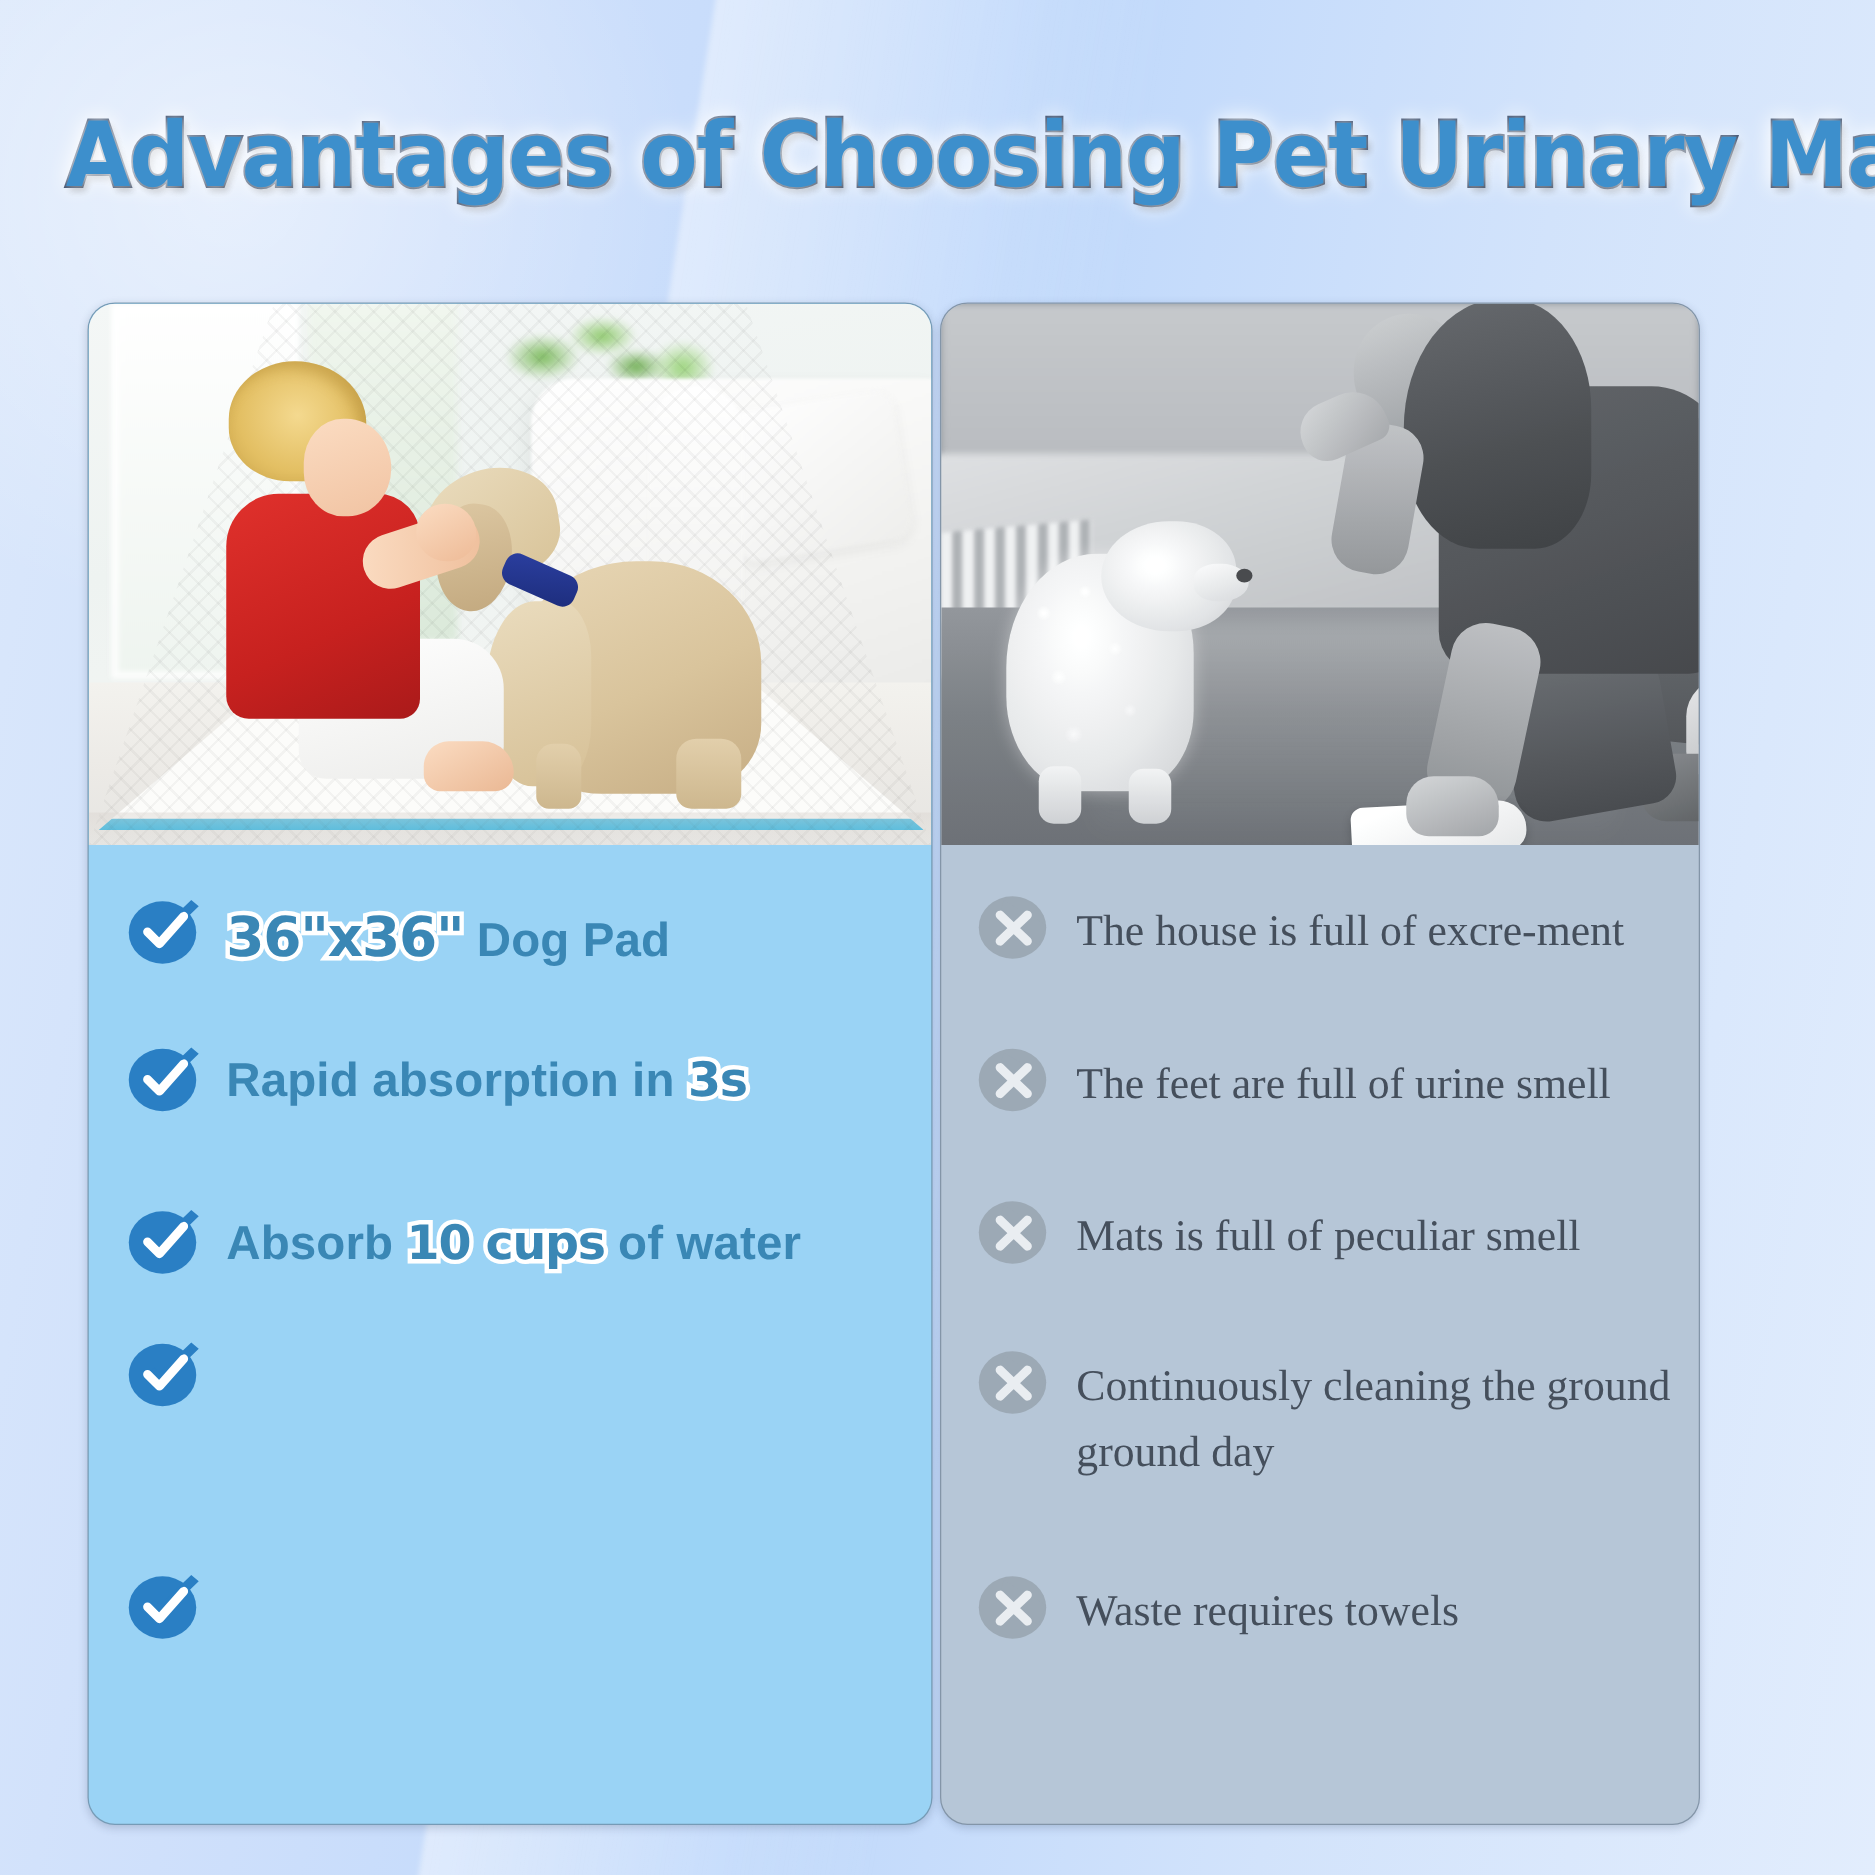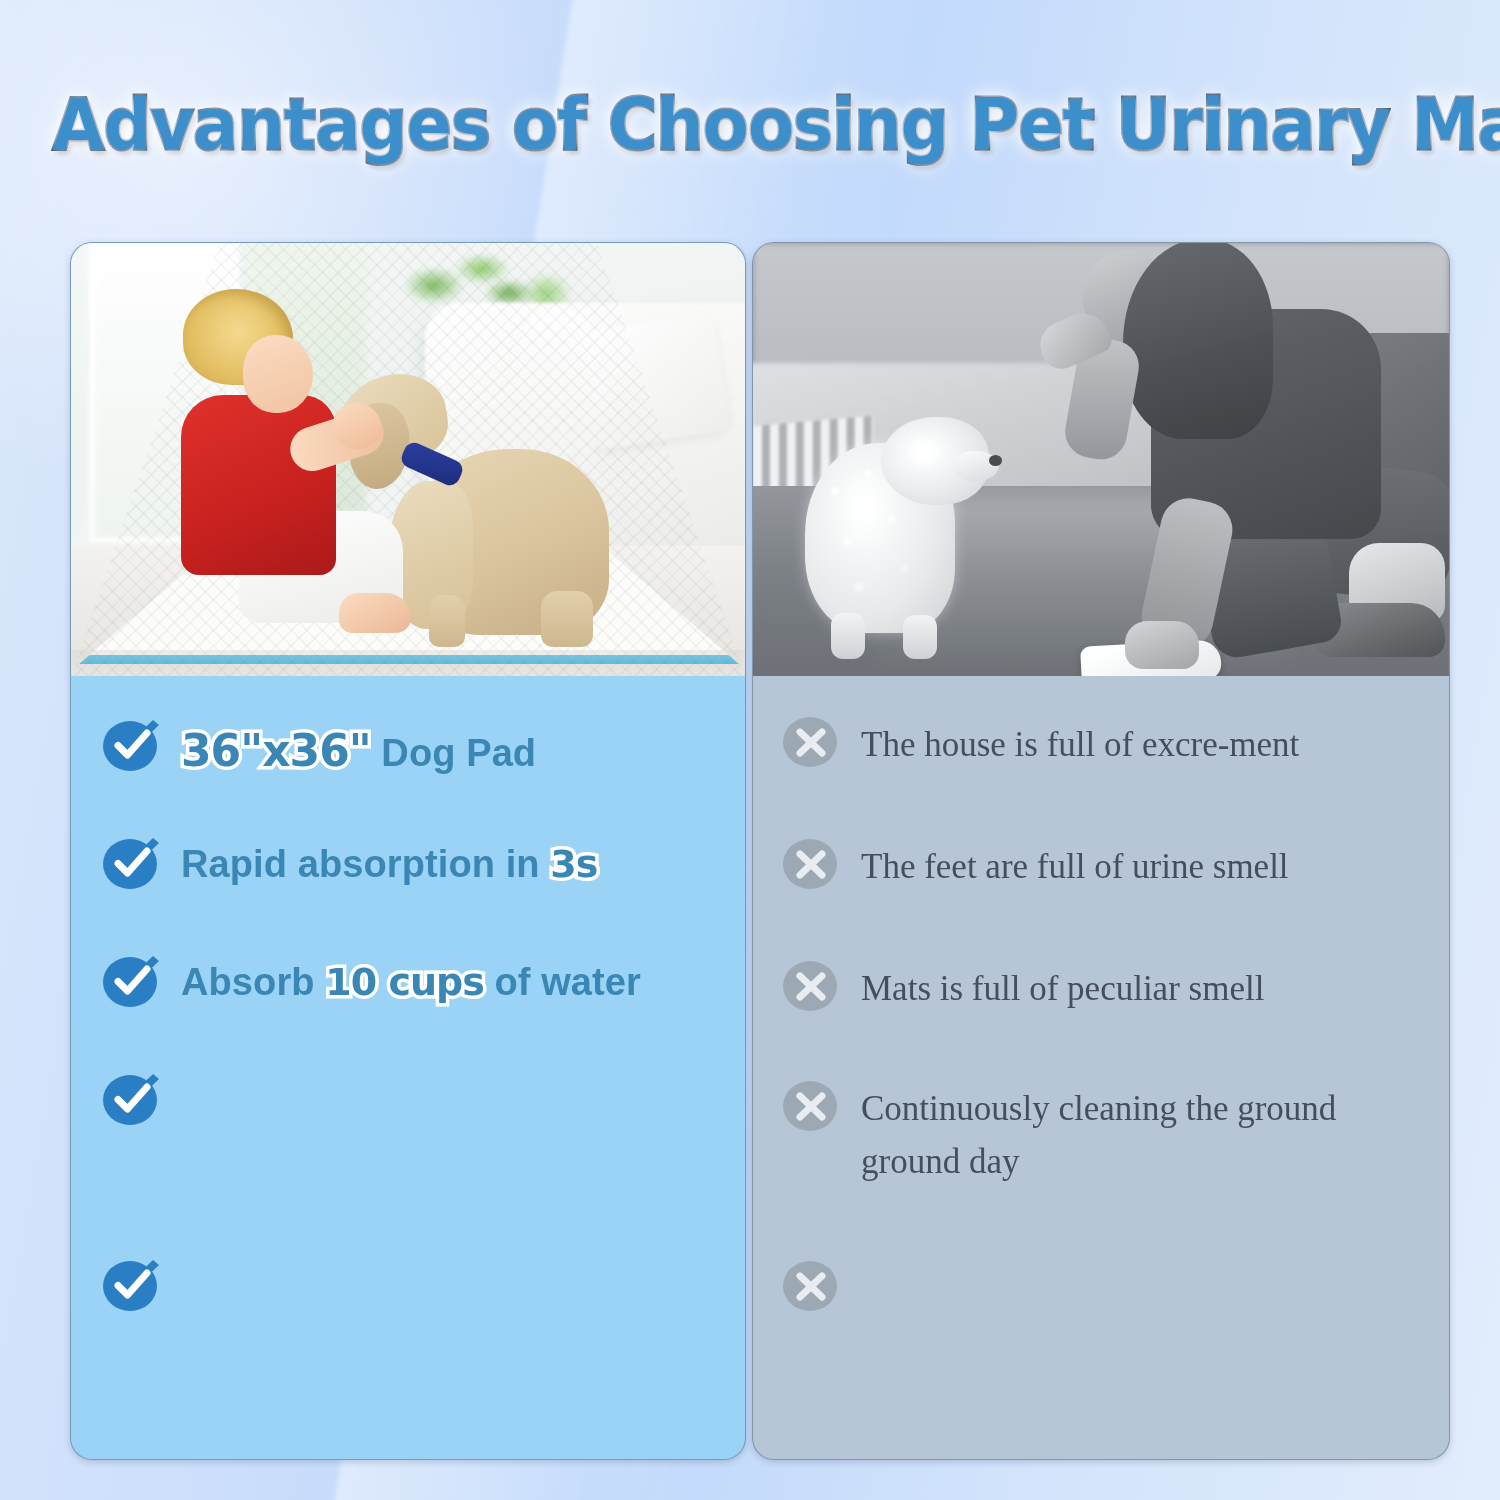--- a/index.html
+++ b/index.html
@@ -51,21 +51,21 @@
   .panel {
     position:absolute;
     top:242px;
     height:1218px;
     border-radius:22px;
     overflow:hidden;
     border:1.5px solid rgba(90,110,130,.55);
     box-shadow:0 2px 7px rgba(40,60,90,.22);
   }
   #panel-pros { left:70px;  width:676px; background:#9ad3f5; }
-  #panel-cons { left:752px; width:698px; background:#b6c6d7; }
+  #panel-cons { left:752px; width:608px; background:#b6c6d7; }
 
   .photo { position:absolute; top:0; left:0; right:0; height:433px; overflow:hidden; }
   .list  { position:absolute; top:433px; left:0; right:0; bottom:0; }
 
   
   #photo-pros { background:linear-gradient(170deg,#f4f7f6 0%,#eef3f1 40%,#f7f7f5 100%); }
   #photo-pros .window-l {
     position:absolute; left:18px; top:0; width:150px; height:300px;
     background:linear-gradient(180deg,#ffffff,#eef4ef);
     box-shadow:inset 0 0 0 6px rgba(255,255,255,.8);
@@ -445,21 +445,21 @@
           <ellipse cx="29" cy="30" rx="27" ry="25" fill="#2a7fc4"></ellipse>
           <path d="M18 30 L27 39 L58 9 L52 4 L27 28 L22 24 Z" fill="#2a7fc4"></path>
           <path d="M17 29.5 L26.5 39 L46 17" stroke="#ffffff" stroke-width="7" fill="none" stroke-linecap="round" stroke-linejoin="round"></path>
         </svg>
       </span>
       <span class="txt-pros">
         <span>Rapid absorption in </span><span class="hl">3s</span>
       </span>
     </div>
 
-    <div class="row" style="top:276px">
+    <div class="row" style="top:288px">
       <span class="badge">
         <svg viewBox="0 0 62 58">
           <ellipse cx="29" cy="30" rx="27" ry="25" fill="#2a7fc4"></ellipse>
           <path d="M18 30 L27 39 L58 9 L52 4 L27 28 L22 24 Z" fill="#2a7fc4"></path>
           <path d="M17 29.5 L26.5 39 L46 17" stroke="#ffffff" stroke-width="7" fill="none" stroke-linecap="round" stroke-linejoin="round"></path>
         </svg>
       </span>
       <span class="txt-pros">
         <span>Absorb </span><span class="hl">10 cups</span><span> of water</span>
       </span>
@@ -566,16 +566,17 @@
     </div>
 
     <div class="row" style="top:580px">
       <span class="badge">
         <svg viewBox="0 0 62 58">
           <ellipse cx="29" cy="30" rx="27" ry="25" fill="#9ca9b5"></ellipse>
           <path d="M22 8 L56 28 L50 44 L18 22 Z" fill="#9ca9b5"></path>
           <path d="M19 20 L41 41 M41 20 L19 41" stroke="#e9edf1" stroke-width="7" fill="none" stroke-linecap="round"></path>
         </svg>
       </span>
+      <span class="txt-cons">Waste requires towels</span>
     </div>
 
   </div>
 </section>
 
 </body></html>

